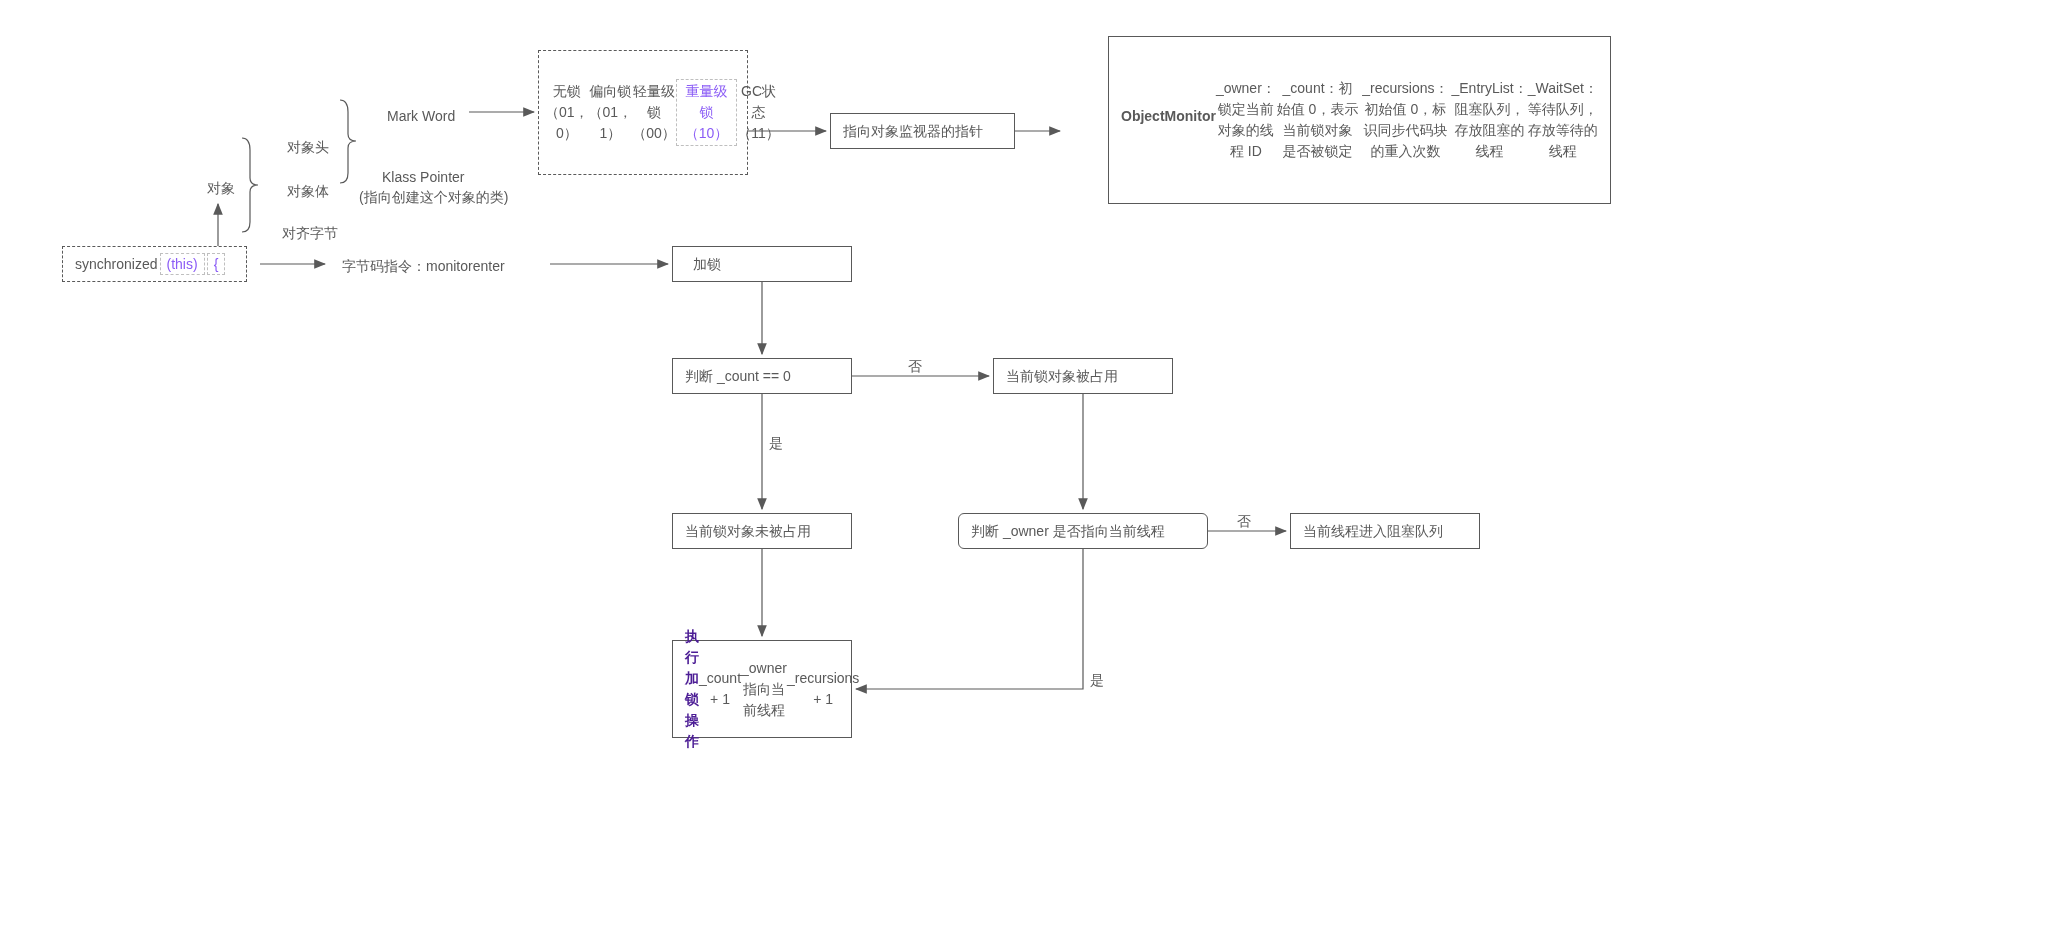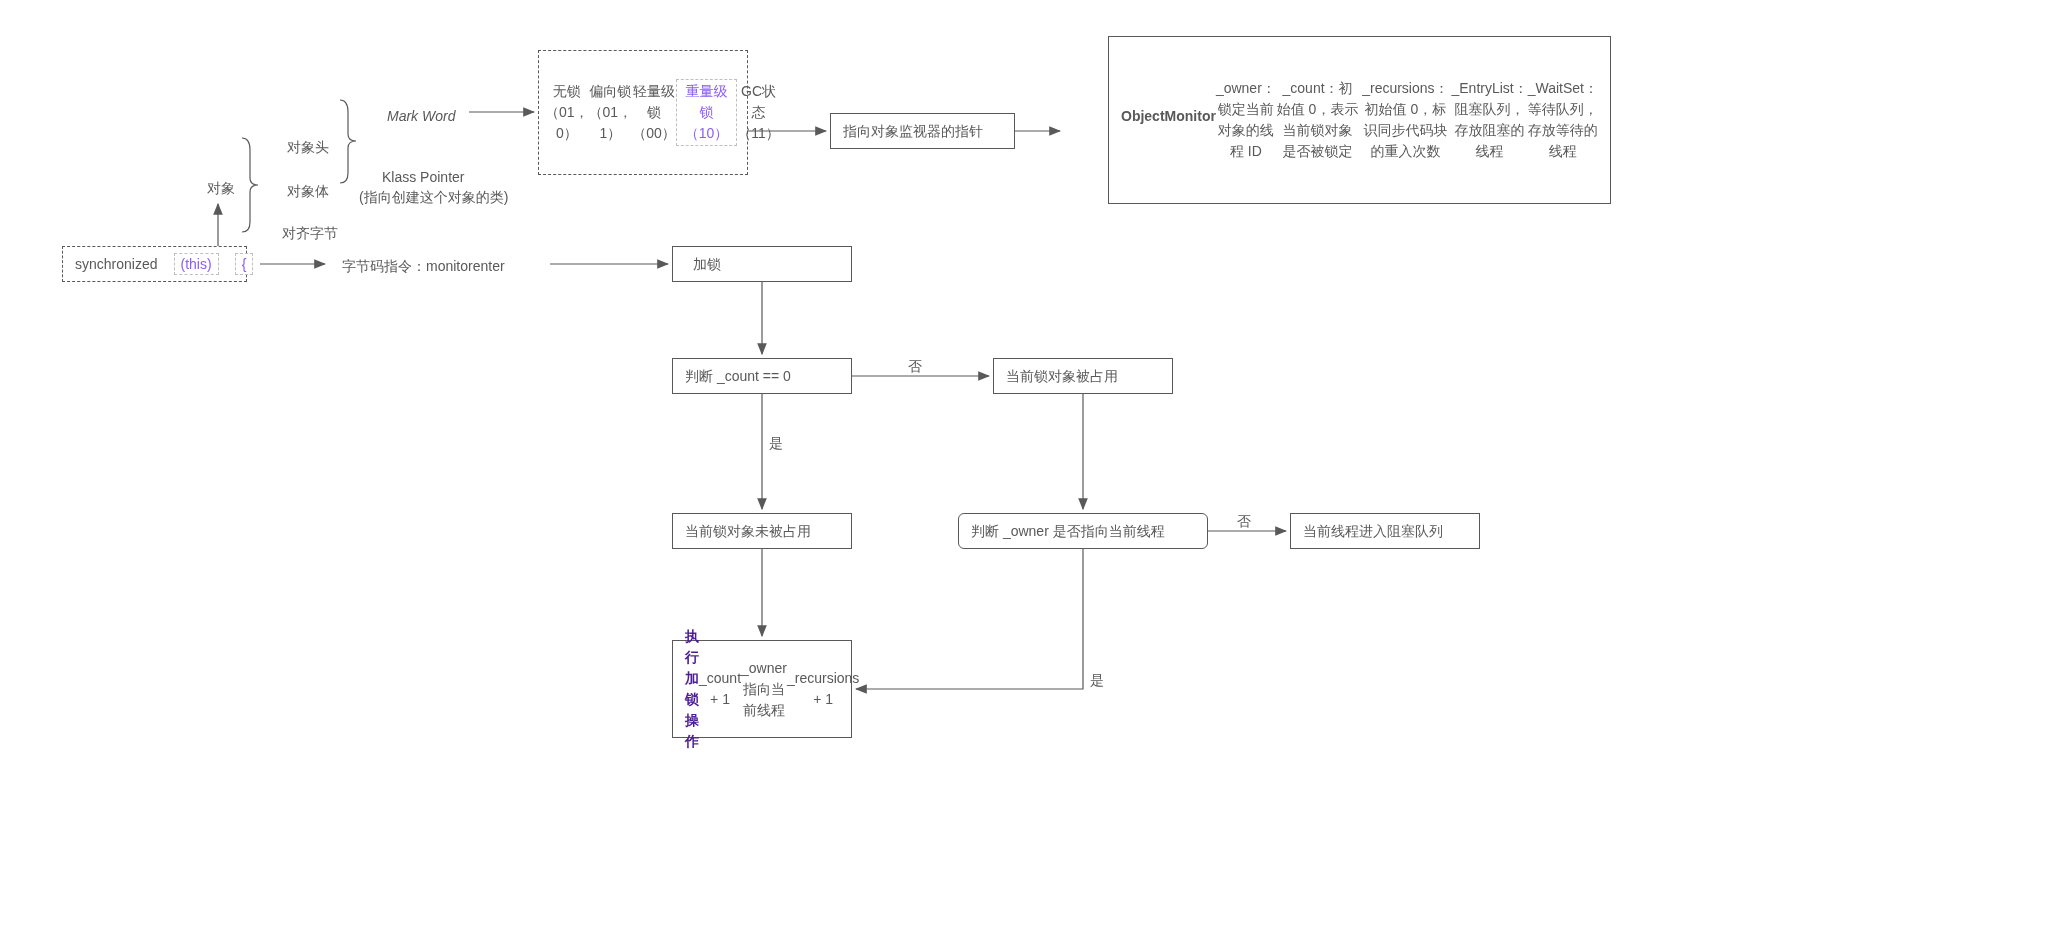--- a/index.html
+++ b/index.html
@@ -39,31 +39,31 @@
     width: 2054px; height: 946px;
     pointer-events: none;
   }
   svg line, svg path, svg polyline { stroke: #595959; stroke-width: 1.2; fill: none; }
   svg .arrowhead { fill: #595959; stroke: none; }
   svg text { fill: #595959; font-size: 14px; font-family: "Microsoft YaHei", Arial, sans-serif; }
 </style>
 </head>
 <body>
 
-<div class="node dashed" style="left:62px; top:246px; width:185px; height:36px; flex-direction:row; justify-content:flex-start; gap:16px;">
+<div class="node dashed" style="left:62px; top:246px; width:185px; height:36px; flex-direction:row; justify-content:flex-start; gap:2px;">
   <span>synchronized</span>
   <span class="node gray-text gray-border dashed" style="position:static; padding:0 6px; height:22px;">(this)</span>
   <span class="node gray-text gray-border dashed" style="position:static; padding:0 6px; height:22px;">{</span>
 </div>
 
 <div class="no-border node" style="left:195px; top:172px;">对象</div>
 <div class="no-border node" style="left:275px; top:131px;">对象头</div>
 <div class="no-border node" style="left:275px; top:175px;">对象体</div>
 <div class="no-border node" style="left:270px; top:217px;">对齐字节</div>
-<div class="no-border node" style="left:375px; top:100px;font-style:italic;">Mark Word</div>
+<div class="no-border node" style="left:375px; top:100px;">Mark Word</div>
 <div class="no-border node" style="left:370px; top:161px;">Klass Pointer</div>
 <div class="no-border node" style="left:347px; top:181px;">(指向创建这个对象的类)</div>
 
 <div class="node dashed" style="left:538px; top:50px; width:210px; height:125px; padding:6px;">
   <div>无锁 （01，0）</div>
   <div>偏向锁 （01，1）</div>
   <div>轻量级锁 （00）</div>
   <div class="node gray-text gray-border dashed" style="position:static; padding:1px 8px; margin:2px 0;">重量级锁 （10）</div>
   <div>GC状态 （11）</div>
 </div>

